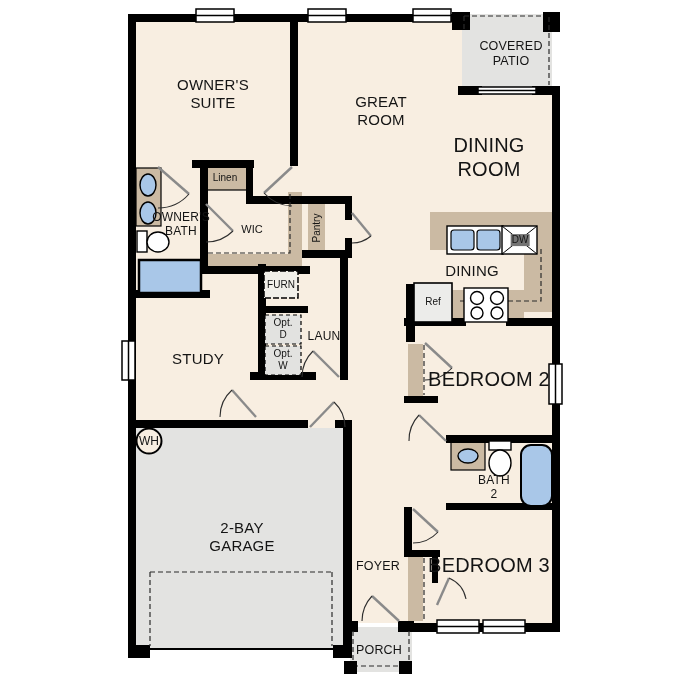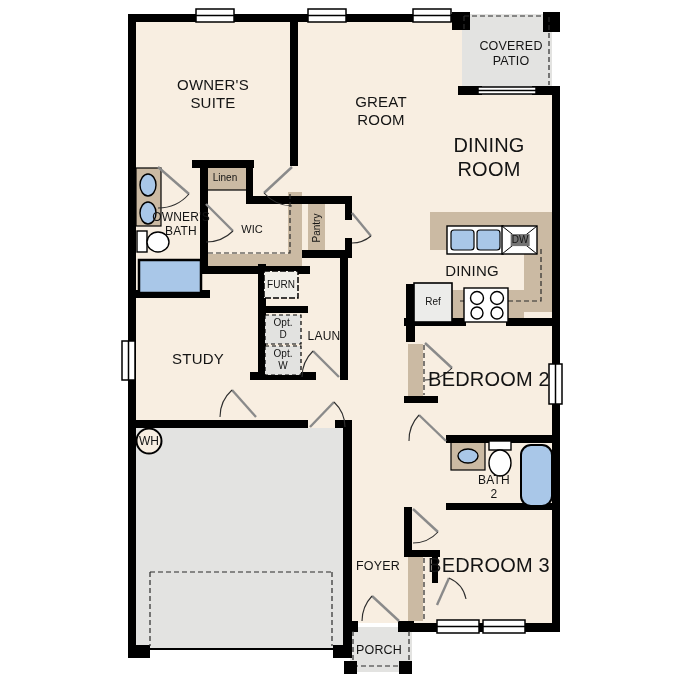--- a/index.html
+++ b/index.html
@@ -203,20 +203,22 @@
 <div class="lbl f13" style="left:511px;top:54px">COVERED
 PATIO</div>
 <div class="lbl f14" style="left:489px;top:158px">DINING
 ROOM</div>
 <div class="lbl f15" style="left:472px;top:271px">DINING</div>
 <div class="lbl f12" style="left:181px;top:224px">OWNER'S
 BATH</div>
 <div class="lbl f11 n" style="left:252px;top:229px">WIC</div>
 <div class="lbl f15" style="left:198px;top:359px">STUDY</div>
 <div class="lbl f12" style="left:324px;top:336px">LAUN</div>
+<div class="lbl f15" style="left:242px;top:537px">2-BAY
+GARAGE</div>
 <div class="lbl f13" style="left:378px;top:566px">FOYER</div>
 <div class="lbl f13" style="left:379px;top:650px">PORCH</div>
 <div class="lbl f14" style="left:489px;top:380px">BEDROOM 2</div>
 <div class="lbl f12" style="left:494px;top:487px">BATH
 2</div>
 <div class="lbl f14" style="left:489px;top:566px">BEDROOM 3</div>
 
 <div class="lbl f10 n" style="left:225px;top:178px">Linen</div>
 <div class="lbl f10 n rot" style="left:317px;top:228px">Pantry</div>
 <div class="lbl f10 n" style="left:281px;top:285px">FURN</div>

